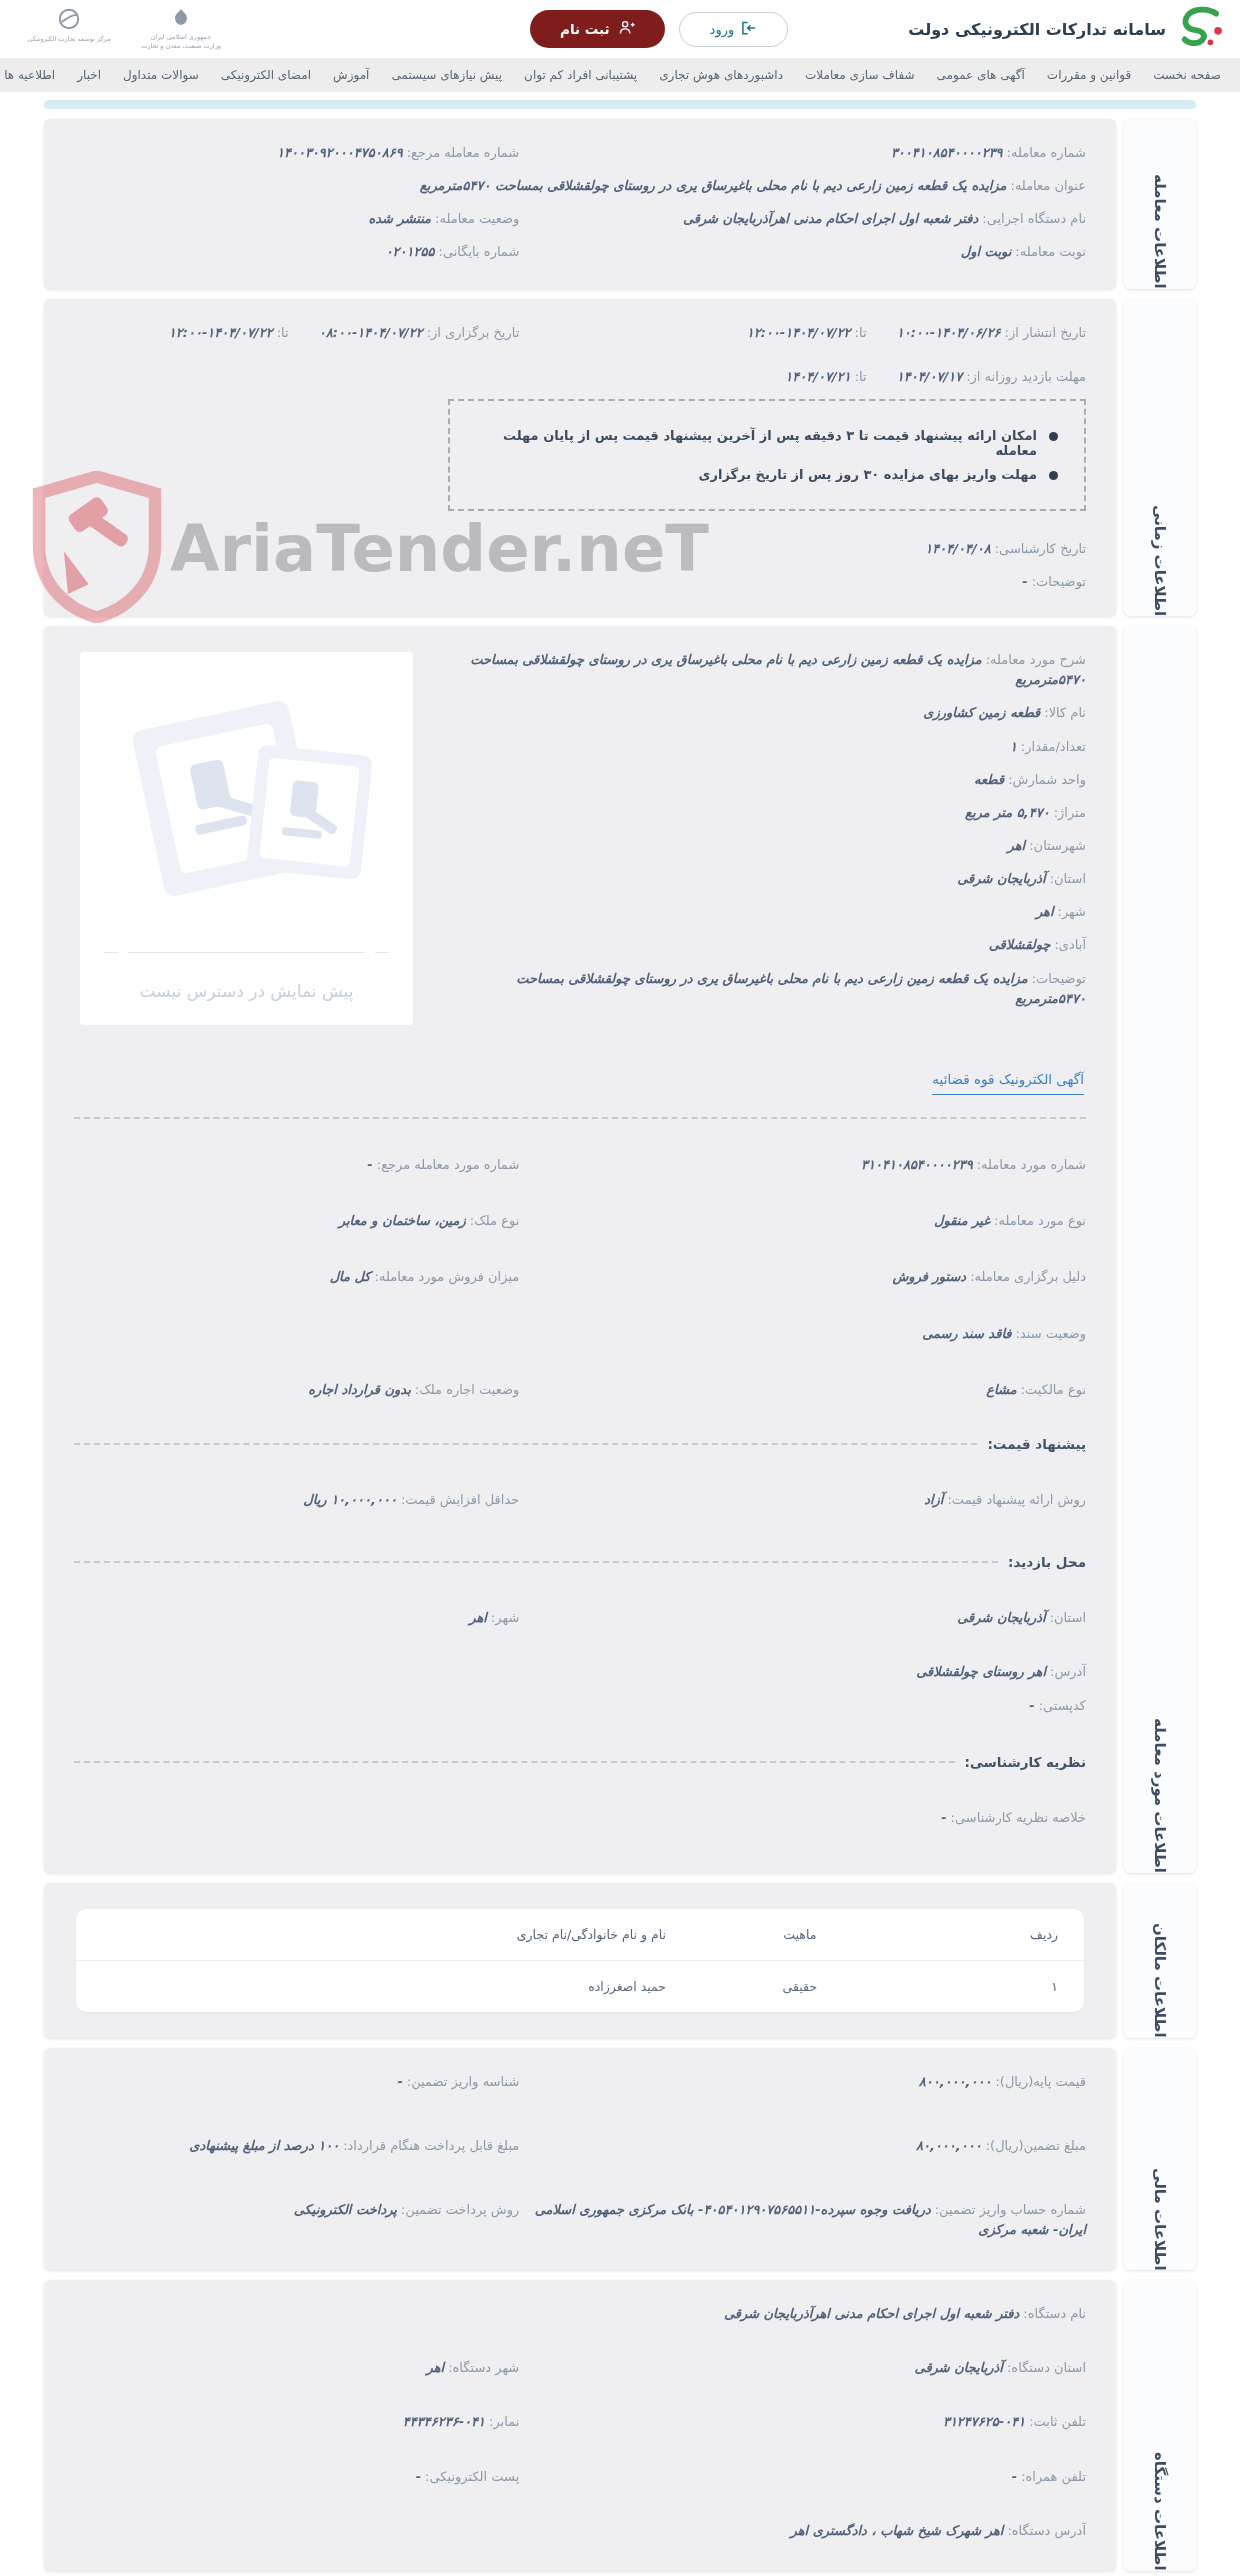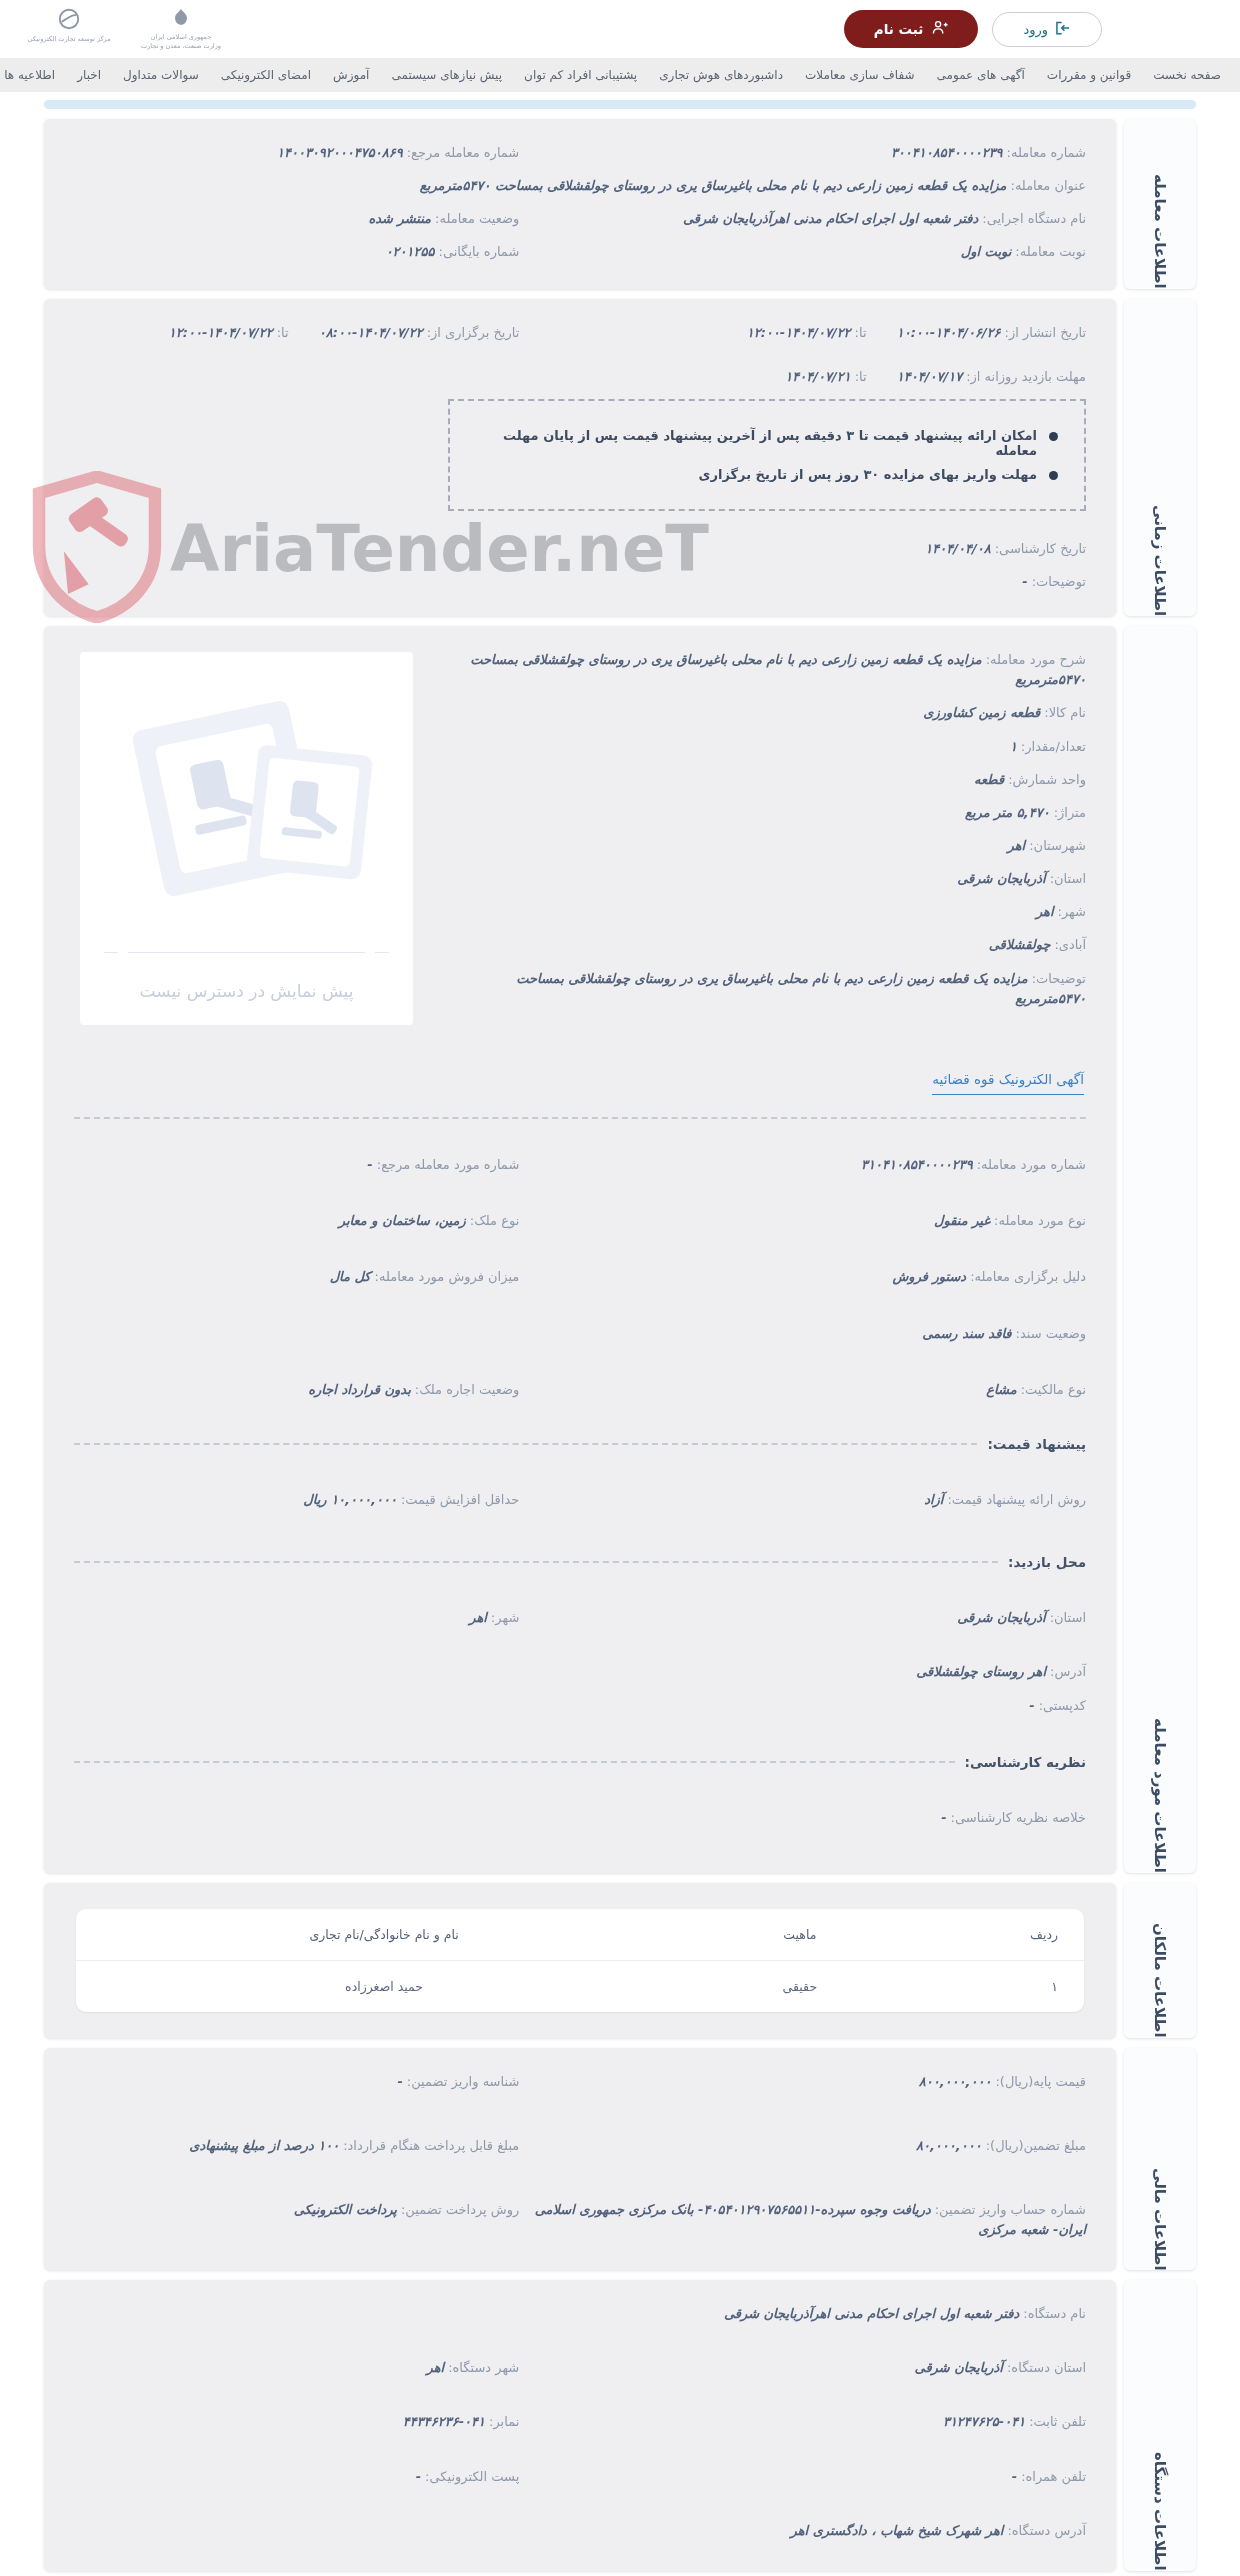--- a/index.html
+++ b/index.html
@@ -78,38 +78,48 @@
     display:inline-block; margin:26px 2px 0; font-size:13.5px; color:#3b82c4;
     border-bottom:1.5px solid #3b82c4; padding-bottom:7px; cursor:pointer; text-decoration:none;
   }
   .addr-row { margin-bottom:14px; }
   .postal-row { margin-bottom:38px; }
   .summary-row { margin-bottom:20px; }
   
   .tbl { background:#fff; border-radius:10px; margin:2px; box-shadow:0 1px 2px rgba(40,50,70,.08); overflow:hidden; }
   .tr { display:flex; align-items:center; padding:18px 26px; font-size:12.5px; color:#5b6980; }
   .tr.th { border-bottom:1px solid #ececee; color:#55627a; }
-  .c-idx { width:13%; } .c-nat { width:28%; text-align:center; } .c-name { flex:1; text-align:center; }
+  .c-idx { width:13%; } .c-nat { width:28%; text-align:center; } .c-name { flex:1; }
   
   .sp44 .pair { margin-bottom:44px; }
   .sp34 .pair { margin-bottom:34px; }
   
   .watermark {
     position:absolute; top:471px; left:28px; z-index:40;
     display:flex; align-items:center; gap:4px;
     opacity:.55; pointer-events:none; direction:ltr;
   }
   .wm-text { font-size:64px; font-weight:bold; color:#8f9296; }
 </style>
 </head>
 <body>
 
 <div>
 
   <header class="topbar">
+    <div class="brand">
+      <span>
+        <svg width="46" height="42" viewBox="0 0 48 44">
+          <path d="M42 8c-8-6-24-6-30 2-5 7-1 14 7 15 9 1 13 6 8 11-4 4-13 4-18-1" fill="none" stroke="#35a24c" stroke-width="6" stroke-linecap="round"></path>
+          <circle cx="44" cy="26" r="4" fill="#e2334d"></circle>
+          <circle cx="36" cy="38" r="3" fill="#e2334d"></circle>
+        </svg>
+      </span>
+      <span class="brand-title">سامانه تدارکات الکترونیکی دولت</span>
+    </div>
 
     <button class="btn-login">
       <span>
         <svg width="15" height="14" viewBox="0 0 16 14">
           <path d="M6 1H1v12h5" fill="none" stroke="#1d7288" stroke-width="1.6"></path>
           <path d="M14 7H6M9 4L6 7l3 3" fill="none" stroke="#1d7288" stroke-width="1.6"></path>
         </svg>
       </span>
       <span>ورود</span>
     </button>

